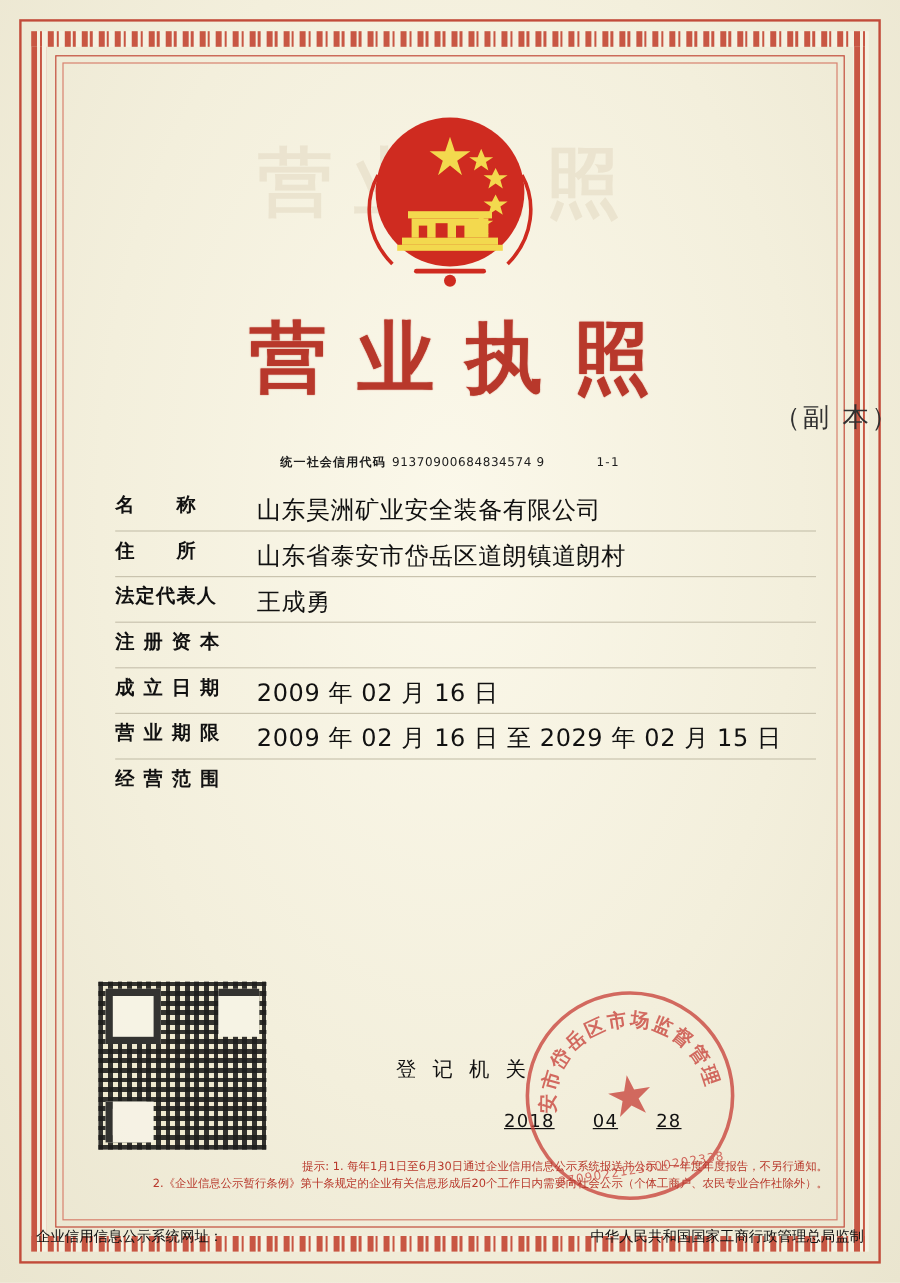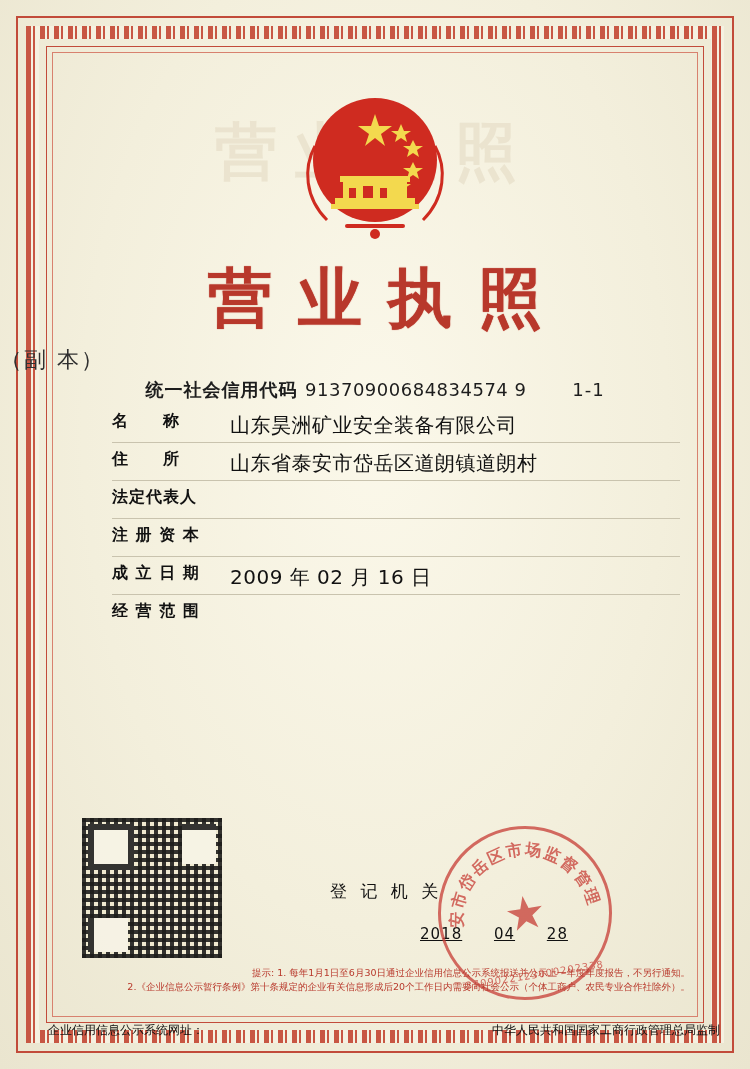--- a/index.html
+++ b/index.html
@@ -62,35 +62,35 @@
     text-align:center;
     font-family:"DejaVu Sans","Liberation Sans",sans-serif;
     font-weight:bold;
     font-size:64px;
     letter-spacing:26px;
     text-indent:26px;
     color:#b8382b;
     text-shadow:0 0 1px #b8382b;
   }
   .subtitle{
-    position:absolute;left:0;width:100%;top:345px;
-    text-align:left;
+    position:absolute;left:0;width:100%;top:333px;
+    text-align:right;
     font-size:22px;color:#303030;letter-spacing:2px;
   }
   .code-row{
     position:absolute;left:0;width:100%;top:378px;
     text-align:center;
-    font-size:18px;color:#1d1d1d;
+    font-size:10px;color:#1d1d1d;
   }
   .code-row .lbl{font-weight:bold;letter-spacing:1px;}
   .code-row .val{letter-spacing:.5px;margin-left:2px;}
   .code-row .pageno{margin-left:40px;letter-spacing:1px;}
 
   .fields{
-    position:absolute;left:96px;top:405px;right:70px;margin-left:16px;
+    position:absolute;left:96px;top:405px;right:70px;
   }
   .row{
     display:flex;
     align-items:flex-start;
     margin-bottom:0;
     min-height:37px;
   }
   .label{
     width:118px;
     flex:0 0 118px;
@@ -168,21 +168,21 @@
     position:absolute;left:0;bottom:16px;width:100%;
     text-align:center;color:#c9443c;font-size:10px;letter-spacing:1px;
   }
 
   .notes{
     position:absolute;left:60px;right:60px;top:966px;
     font-size:9.5px;color:#b8382b;line-height:1.5;
   }
   .notes .n{display:block;text-align:right;}
   .footer{
-    position:absolute;left:48px;right:30px;top:1022px;
+    position:absolute;left:30px;right:30px;top:1022px;
     display:flex;justify-content:space-between;
     font-size:12px;color:#111;
   }
 </style>
 </head>
 <body>
 
 <div class="page">
   <div class="frame-outer"></div>
   <div class="frame-key"></div>
@@ -242,31 +242,36 @@
       </div>
 
 
       <div class="row line">
         <div class="label">住　　所</div>
         <div class="value">山东省泰安市岱岳区道朗镇道朗村</div>
       </div>
 
       <div class="row line">
         <div class="label">法定代表人</div>
+        <div class="value">王成勇</div>
       </div>
 
       <div class="row line">
         <div class="label">注 册 资 本</div>
       </div>
 
       <div class="row line">
         <div class="label">成 立 日 期</div>
         <div class="value">2009 年  02 月 16 日</div>
       </div>
 
+      <div class="row line">
+        <div class="label">营 业 期 限</div>
+        <div class="value">2009 年 02 月 16 日 至 2029 年  02 月 15 日</div>
+      </div>
 
       <div class="row scope">
         <div class="label">经 营 范 围</div>
       </div>
 
     </div>
 
     <div class="qr">
       <span class="qr-eye tr">
           <i></i>

